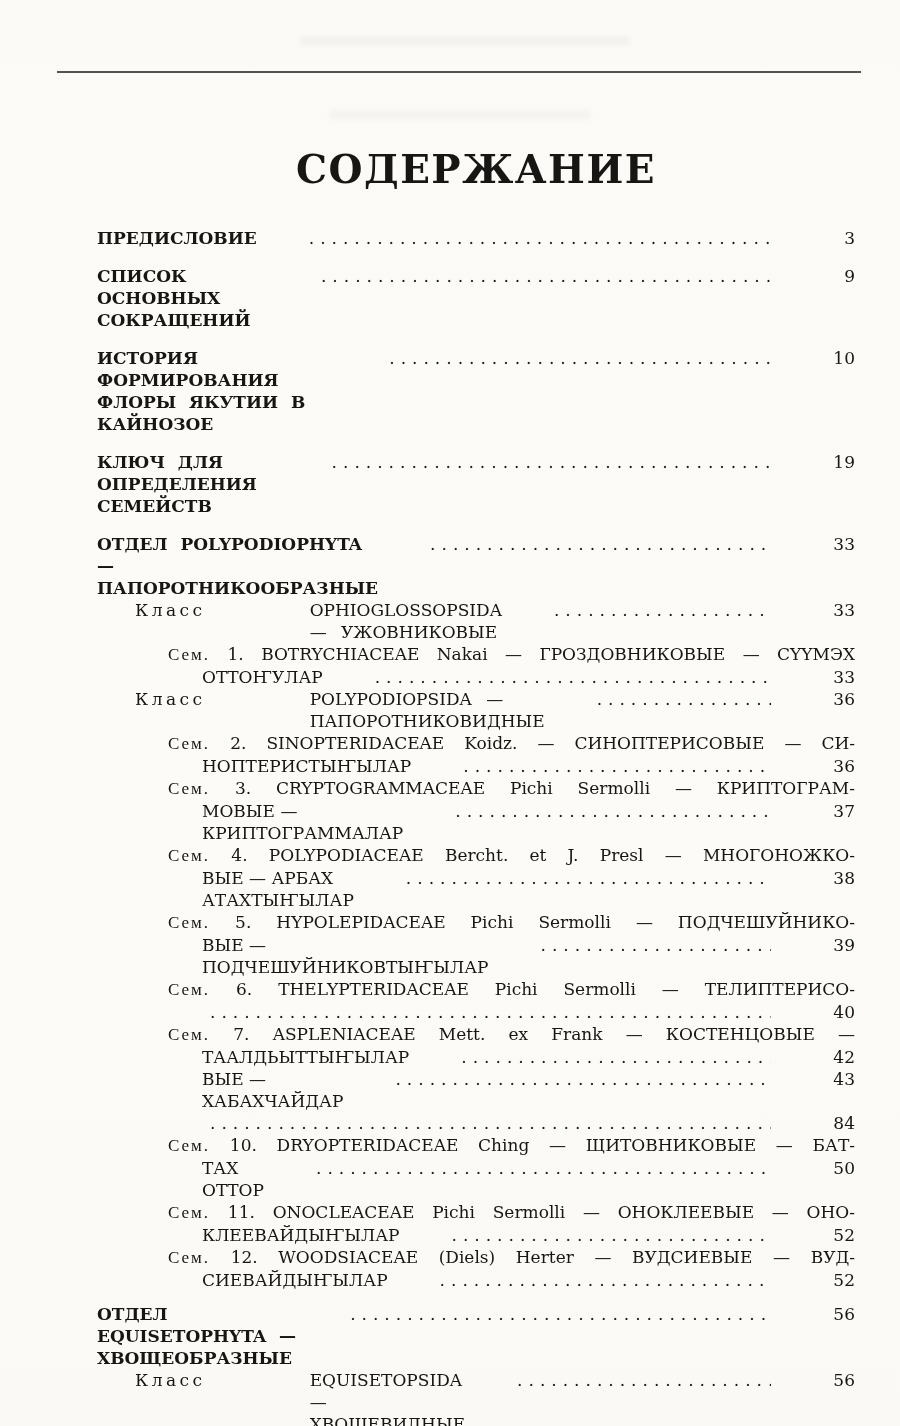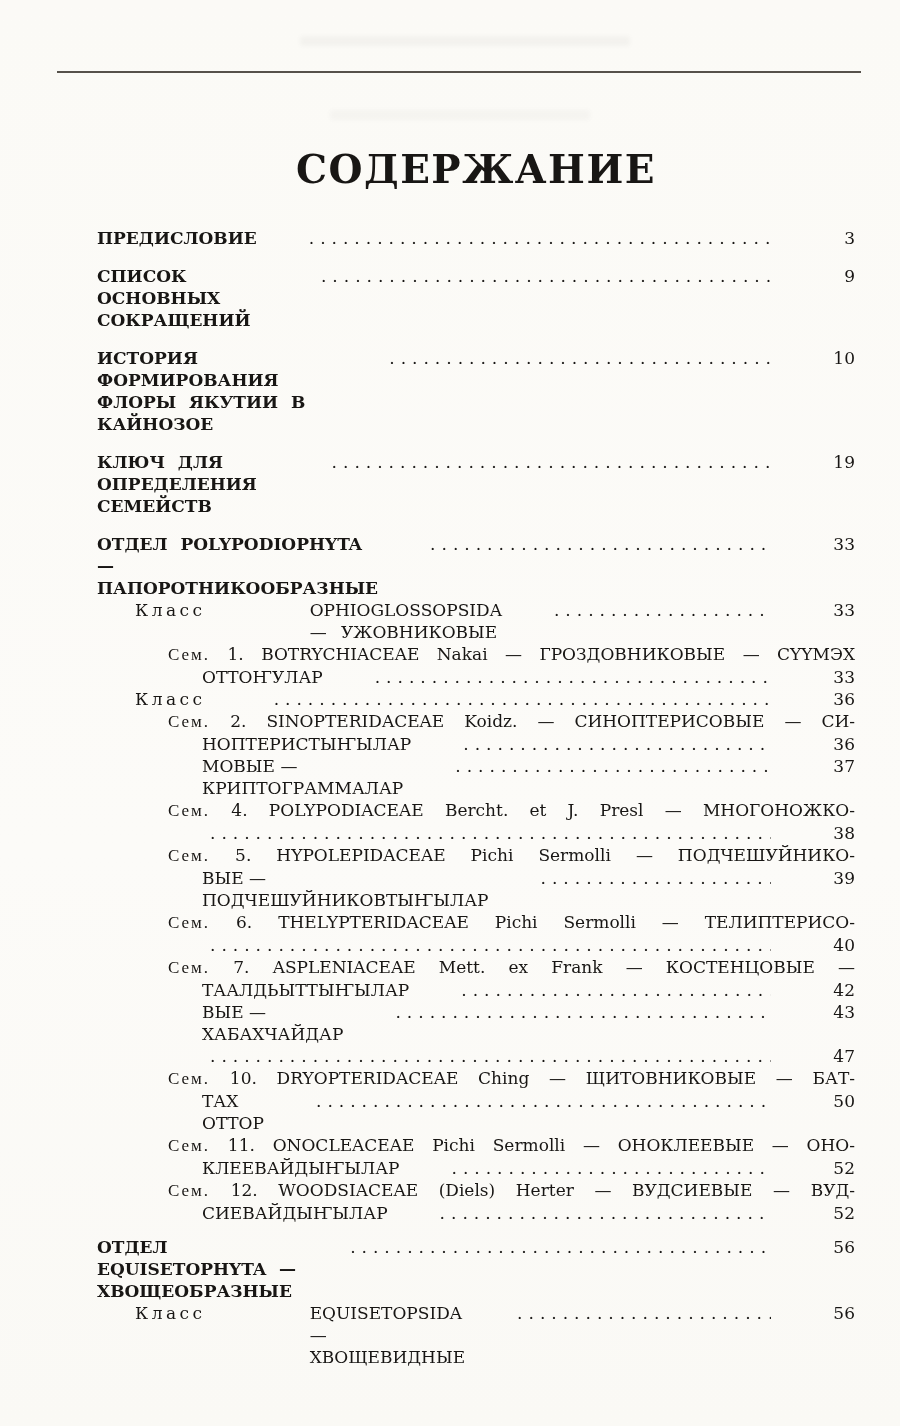--- a/index.html
+++ b/index.html
@@ -141,20 +141,21 @@
     <div class="line line-b row">
       <span class="cont">ОТТОҤУЛАР</span>
       <span class="leader">..........................................................................................</span>
       <span class="pageno">33</span>
     </div>
   </div>
       <div class="entry t-class">
     <div class="line line-a row">
       <span class="prefix">Класс</span>
 
+      <span class="txt">POLYPODIOPSIDA — ПАПОРОТНИКОВИДНЫЕ</span>
       <span class="leader">..........................................................................................</span>
       <span class="pageno">36</span>
     </div>
 
   </div>
       <div class="entry t-family">
     <div class="line line-a justify">
       <span class="prefix">Сем.</span>
       
       <span class="num">2.</span>
@@ -162,36 +163,45 @@
       
       
     </div>
     <div class="line line-b row">
       <span class="cont">НОПТЕРИСТЫҤЫЛАР</span>
       <span class="leader">..........................................................................................</span>
       <span class="pageno">36</span>
     </div>
   </div>
       <div class="entry t-family">
+    <div class="line line-a justify">
+      <span class="prefix">Сем.</span>
+      
+      <span class="num">3.</span>
+      <span class="txt">CRYPTOGRAMMACEAE Pichi Sermolli — КРИПТОГРАМ-</span>
+      
+      
+    </div>
     <div class="line line-b row">
       <span class="cont">МОВЫЕ — КРИПТОГРАММАЛАР</span>
       <span class="leader">..........................................................................................</span>
       <span class="pageno">37</span>
     </div>
   </div>
       <div class="entry t-family">
     <div class="line line-a justify">
       <span class="prefix">Сем.</span>
       
       <span class="num">4.</span>
       <span class="txt">POLYPODIACEAE Bercht. et J. Presl — МНОГОНОЖКО-</span>
       
       
     </div>
     <div class="line line-b row">
+      <span class="cont">ВЫЕ — АРБАХ АТАХТЫҤЫЛАР</span>
       <span class="leader">..........................................................................................</span>
       <span class="pageno">38</span>
     </div>
   </div>
       <div class="entry t-family">
     <div class="line line-a justify">
       <span class="prefix">Сем.</span>
       
       <span class="num">5.</span>
       <span class="txt">HYPOLEPIDACEAE Pichi Sermolli — ПОДЧЕШУЙНИКО-</span>
@@ -236,21 +246,21 @@
       <div class="entry t-family">
     <div class="line line-b row">
       <span class="cont">ВЫЕ — ХАБАХЧАЙДАР</span>
       <span class="leader">..........................................................................................</span>
       <span class="pageno">43</span>
     </div>
   </div>
       <div class="entry t-family">
     <div class="line line-b row">
       <span class="leader">..........................................................................................</span>
-      <span class="pageno">47</span>
+      <span class="pageno">84</span>
     </div>
   </div>
       <div class="entry t-family">
     <div class="line line-a justify">
       <span class="prefix">Сем.</span>
       
       <span class="num">10.</span>
       <span class="txt">DRYOPTERIDACEAE Ching — ЩИТОВНИКОВЫЕ — БАТ-</span>
       
       

